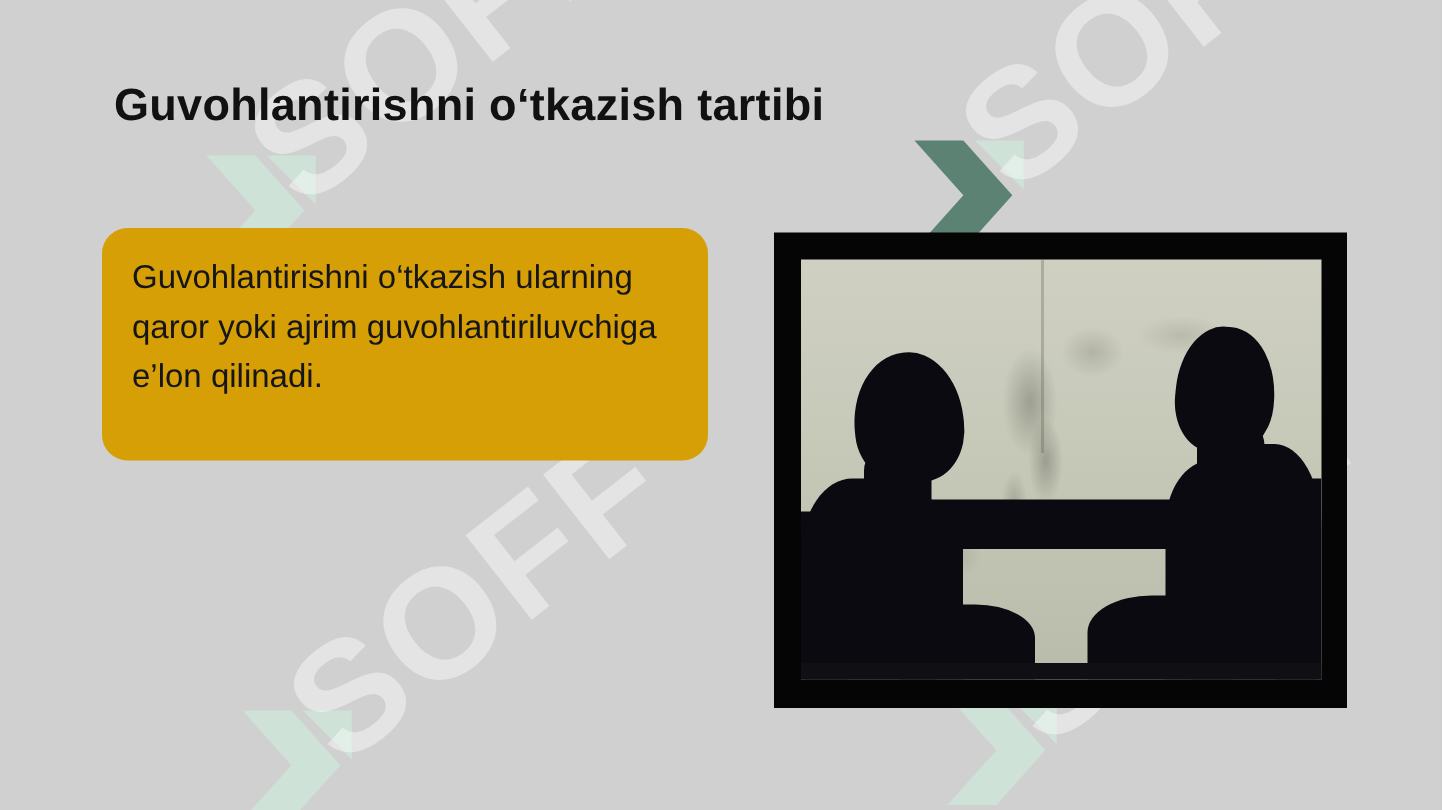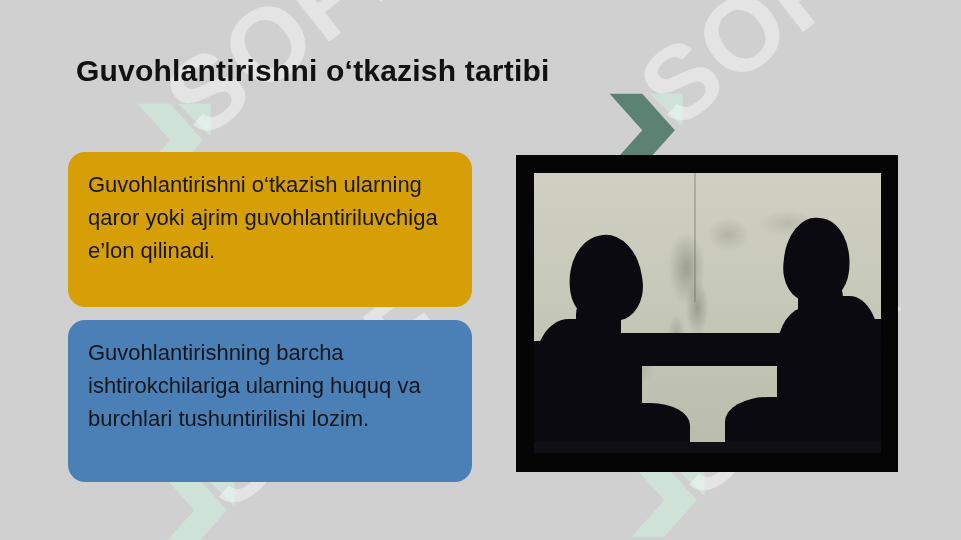--- a/index.html
+++ b/index.html
@@ -222,23 +222,20 @@
 <body>
 
 <div class="slide">
 
   <div class="title">Guvohlantirishni o‘tkazish tartibi</div>
 
   <div class="box box-gold">
     <p>Guvohlantirishni o‘tkazish ularning qaror yoki ajrim guvohlantiriluvchiga e’lon qilinadi.</p>
   </div>
 
-  <div class="box box-blue">
-    <p>Guvohlantirishning barcha ishtirokchilariga ularning huquq va burchlari tushuntirilishi lozim.</p>
-  </div>
 
   <div class="photo-frame">
     <div class="photo">
       <div class="wall-grime"></div>
       <div class="wall-seam"></div>
 
       <div class="sil sil-l-chair"></div>
       <div class="sil sil-l-shoulder"></div>
       <div class="sil sil-l-body"></div>
       <div class="sil sil-l-neck"></div>

